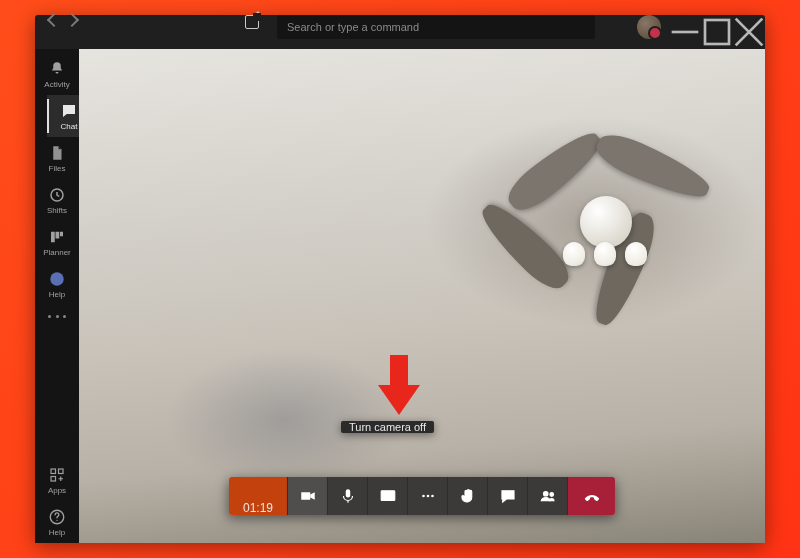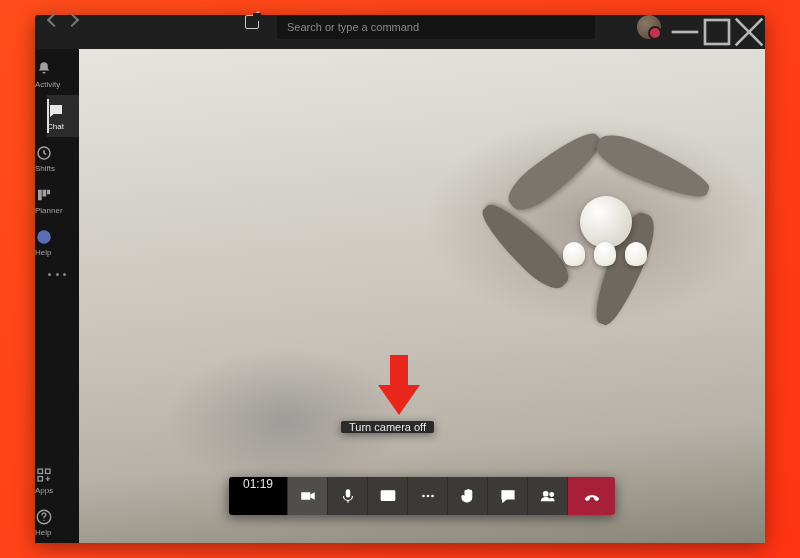--- a/index.html
+++ b/index.html
@@ -18,21 +18,21 @@
   .search { margin-left:18px; width:318px; height:24px; background:#141414; border-radius:3px; display:flex; align-items:center; padding:0 10px; color:#8a8a8a; font-size:11px; }
   .avatar { margin-left:auto; width:24px; height:24px; border-radius:50%; background:radial-gradient(circle at 35% 35%,#887766,#554433); position:relative; margin-right:8px; }
   .avatar:after { content:""; position:absolute; right:-1px; bottom:-1px; width:10px; height:10px; border-radius:50%; background:#c4314b; border:2px solid #1f1f1f; }
   .winbtn { width:32px; height:34px; display:flex; align-items:center; justify-content:center; cursor:pointer; }
   .winbtn svg { stroke:#b8b8b8; fill:none; stroke-width:1; }
   
   .body { display:flex; flex:1; min-height:0; }
   
   
   .rail { width:44px; background:#141414; display:flex; flex-direction:column; align-items:center; padding-top:4px; color:#888; font-size:8px; }
-  .rail-item { width:44px; height:42px; display:flex; flex-direction:column; justify-content:center; gap:3px; cursor:pointer; color:#a0a0a0; position:relative; }
+  .rail-item { width:44px; height:42px; display:flex; flex-direction:column; align-items:center; justify-content:center; gap:3px; cursor:pointer; color:#a0a0a0; position:relative; }
   .rail-item.active { background:#2d2c2c;margin-left:24px; }
   .rail-item.active:before { content:""; position:absolute; left:0; top:4px; bottom:4px; width:2px; background:#e0e0e0; }
   .rail-label { font-size:8px; line-height:1; }
   .rail-icon { width:18px; height:18px; display:block; }
   .rail-spacer { flex:1; }
   .rail-more { width:18px; display:flex; justify-content:space-between; margin:10px 0; }
   .rail-more span { width:3px; height:3px; background:#888; border-radius:50%; }
 
   
   .video-area { flex:1; position:relative; overflow:hidden; }
@@ -56,21 +56,21 @@
   
   .arrow { position:absolute; left:299px; top:306px; width:42px; height:62px; }
   .arrow-stem { position:absolute; left:12px; top:0; width:18px; height:34px; background:#e8261b; }
   .arrow-head { position:absolute; left:0; top:30px; width:0; height:0; border-left:21px solid transparent; border-right:21px solid transparent; border-top:30px solid #e8261b; }
 
   
   .tooltip { position:absolute; left:262px; top:372px; background:#2b2b2b; color:#e8e8e8; font-size:11px; padding:0 8px; border-radius:2px; box-shadow:0 2px 8px rgba(0,0,0,.45); }
 
   
   .call-bar { position:absolute; left:50%; bottom:28px; transform:translateX(-50%); display:flex; height:38px; border-radius:3px; overflow:hidden; box-shadow:0 3px 12px rgba(0,0,0,.5); }
-  .cb-timer { background:#000000; color:#e8e8e8; font-size:12px; display:flex; align-items:flex-start; padding:0 14px; }
+  .cb-timer { background:#c2410c; color:#e8e8e8; font-size:12px; display:flex; align-items:flex-end; padding:0 14px; }
   .cb-btn { width:40px; background:#3b3a39; display:flex; align-items:center; justify-content:center; cursor:pointer; border-left:1px solid #2f2e2d; }
   .cb-btn.camera { background:#4f4e4d; }
   .cb-btn.hang { background:#a72037; width:48px; }
   .cb-btn svg { width:18px; height:18px; fill:#fff; }
   .cb-btn.hang svg { width:24px; }
 </style>
 </head>
 <body>
 
 <div class="shell">
@@ -110,20 +110,27 @@
         <svg class="rail-icon" viewBox="0 0 24 24" fill="#a0a0a0">
             <path d="M12 3a5 5 0 0 0-5 5v3l-2 3h14l-2-3V8a5 5 0 0 0-5-5zm-2 13a2 2 0 0 0 4 0"></path>
           </svg>
         <span class="rail-label">Activity</span>
       </div>
       <div class="rail-item active">
         <svg class="rail-icon" viewBox="0 0 24 24" fill="#e8e8e8">
             <path d="M4 4h16v12H9l-5 4z"></path>
           </svg>
         <span class="rail-label" style="color:#e8e8e8">Chat</span>
+      </div>
+      <div class="rail-item">
+        <svg class="rail-icon" viewBox="0 0 24 24" fill="#a0a0a0">
+            <path d="M7 3h7l4 4v14H7z" opacity=".9"></path>
+            <path d="M14 3v4h4" fill="#1f1f1f"></path>
+          </svg>
+        <span class="rail-label">Files</span>
       </div>
       <div class="rail-item">
         <svg class="rail-icon" viewBox="0 0 24 24" fill="none" stroke="#a0a0a0" stroke-width="2">
             <circle cx="12" cy="12" r="8"></circle>
             <path d="M12 8v4l3 2"></path>
           </svg>
         <span class="rail-label">Shifts</span>
       </div>
       <div class="rail-item">
         <svg class="rail-icon" viewBox="0 0 24 24" fill="#a0a0a0">

